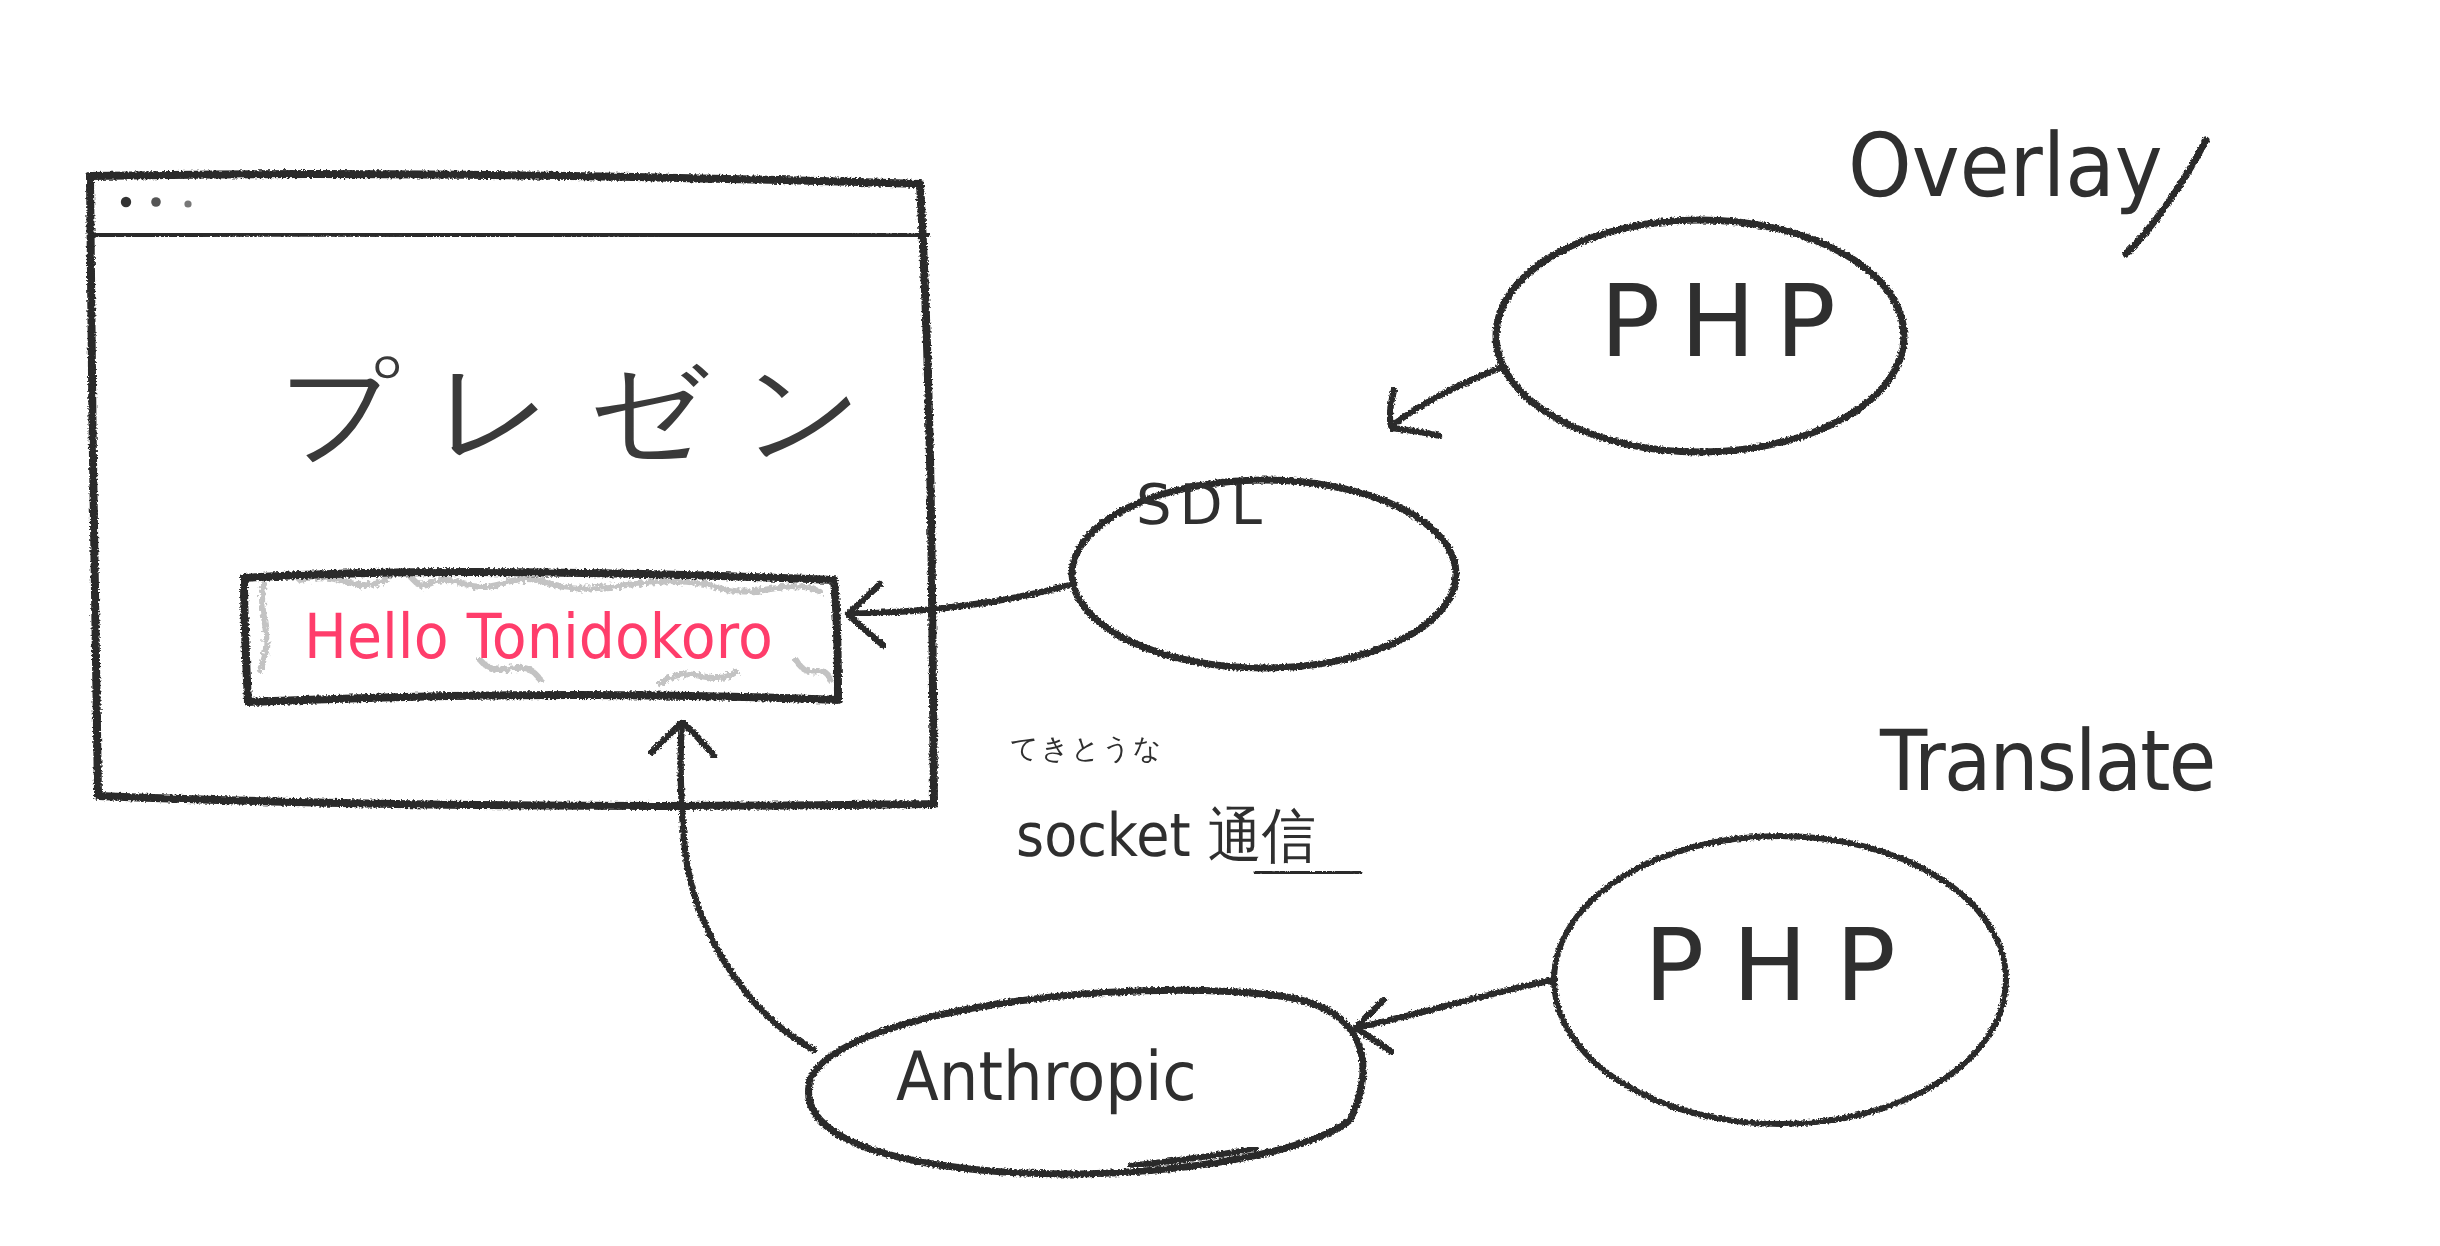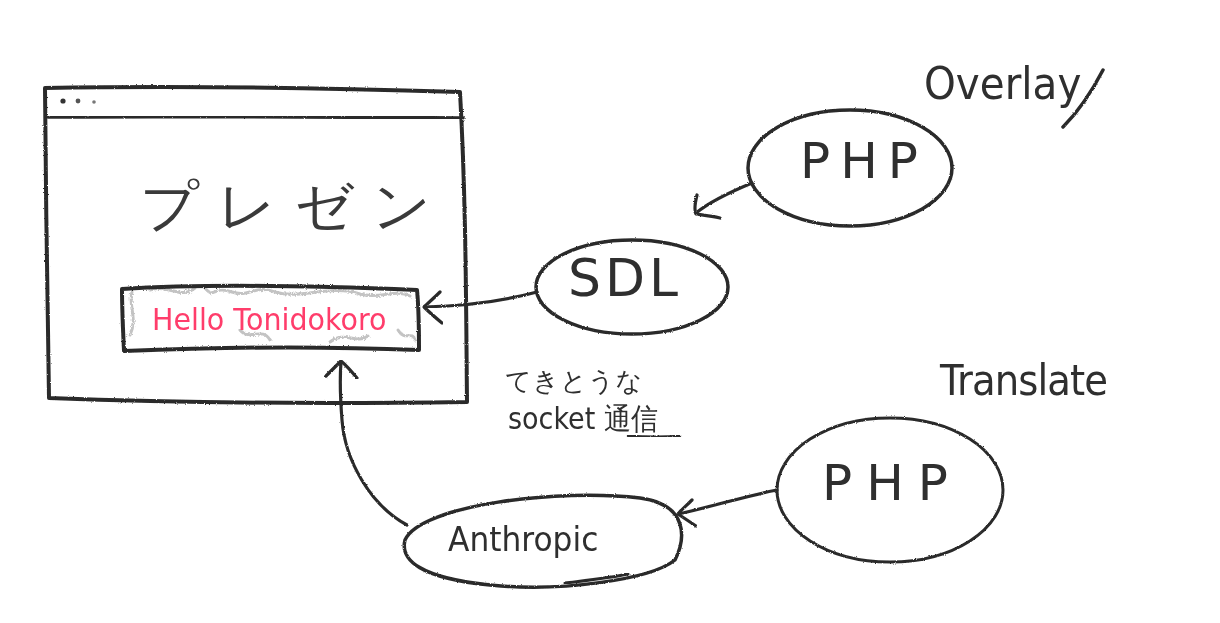--- a/index.html
+++ b/index.html
@@ -50,22 +50,22 @@
       transform: scaleY(0.95);
     }
     #subtitle-text {
       left: 152px; top: 304px;
       font-size: 31px;
       color: #ff3d6b;
       letter-spacing: 0px;
       transform: scaleX(0.92);
     }
     #sdl-label {
-      left: 568px; top: 252px;
-      font-size: 52px;
+      left: 568px; top: 239px;
+      font-size: 28px;
       letter-spacing: 4px;
       text-align: right;
     }
     #php-overlay-label {
       left: 800px; top: 136px;
       font-size: 50px;
       letter-spacing: 10px;
     }
     #php-translate-label {
       left: 822px; top: 458px;
@@ -85,21 +85,21 @@
       transform: scaleX(0.92);
     }
     #translate-caption {
       left: 940px; top: 360px;
       font-size: 42px;
       letter-spacing: -1px;
       transform: scaleX(0.92);
     }
     #socket-note-line1 {
       left: 505px; top: 368px;
-      font-size: 26px;
+      font-size: 14px;
       letter-spacing: 1px;
     }
     #socket-note-line2 {
       left: 508px; top: 404px;
       font-size: 30px;
       letter-spacing: 0px;
       transform: scaleX(0.9);
     }
   </style>
 </head>

